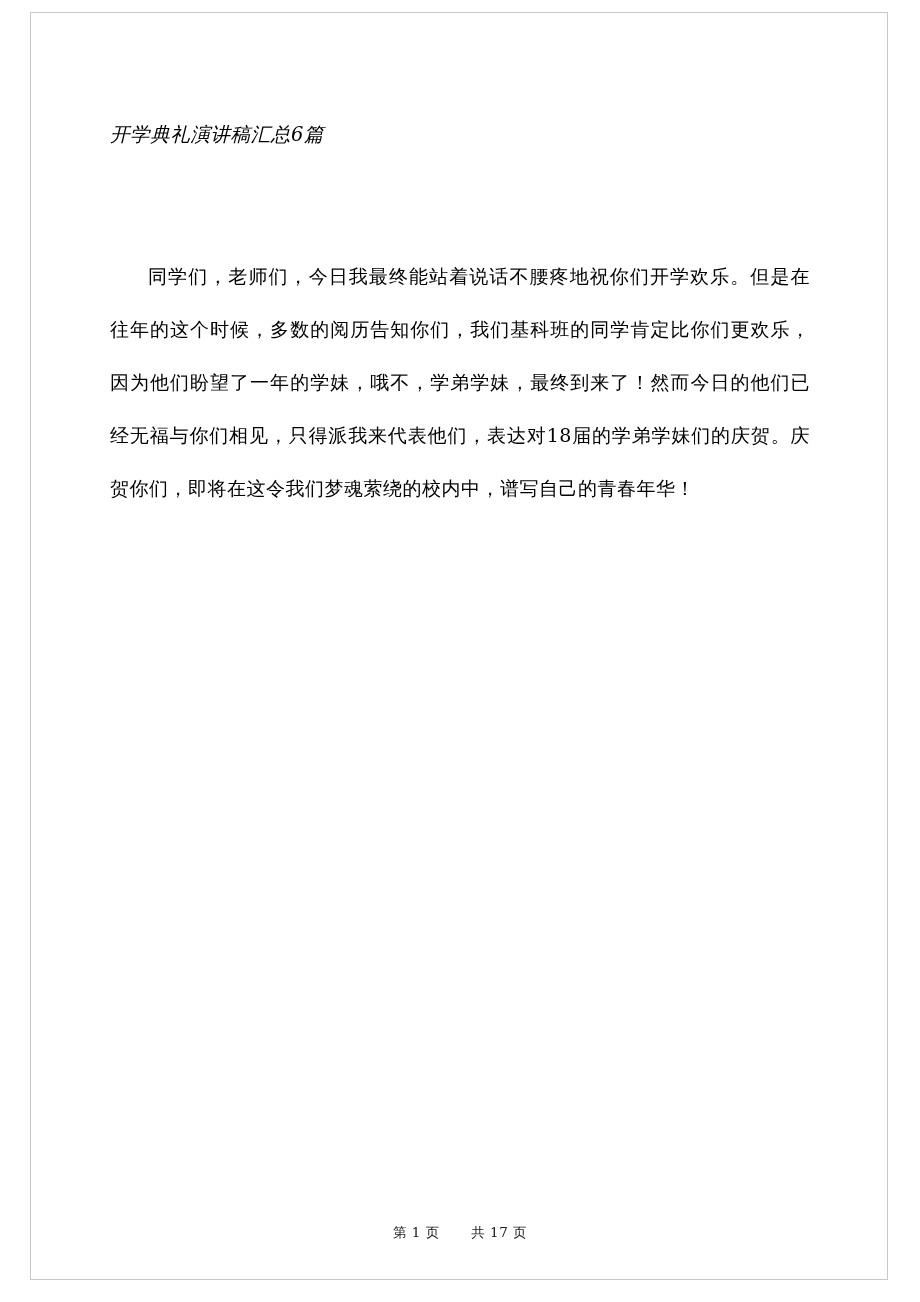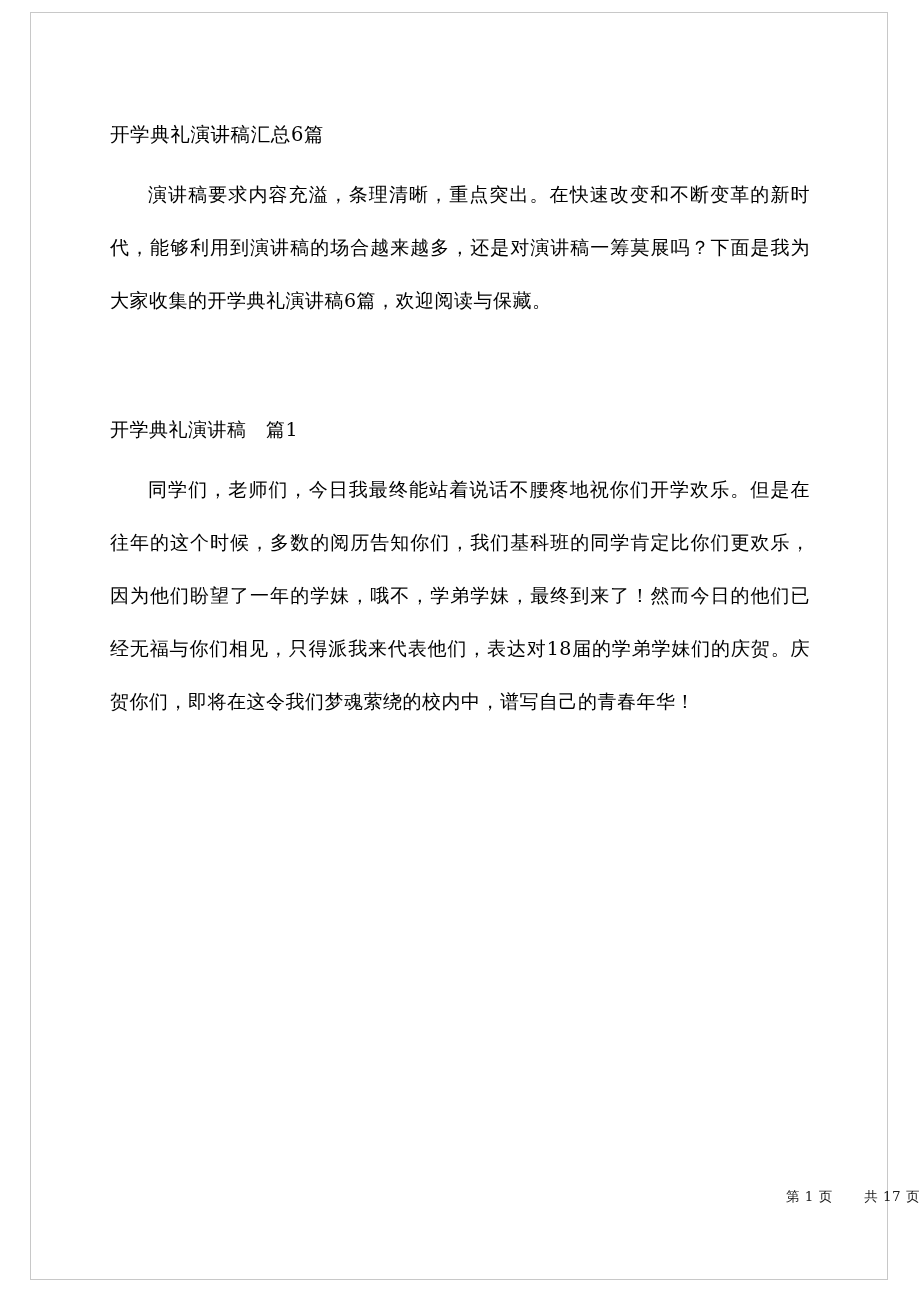--- a/index.html
+++ b/index.html
@@ -38,20 +38,21 @@
     left: 110px;
     top: 120px;
     width: 700px;
   }
   .doc-title {
     font-size: 19.5px;
     line-height: 30px;
     letter-spacing: 0.6px;
     margin: 0 0 18px 0;
     font-weight: normal;
+    font-style: italic;
   }
   p.para {
     font-size: 19px;
     line-height: 53px;
     letter-spacing: 0.5px;
     margin: 0;
     text-align: justify;
     text-justify: inter-ideograph;
     text-indent: 2em;
   }
@@ -61,23 +62,23 @@
   .section-head {
     font-size: 19px;
     line-height: 40px;
     letter-spacing: 0.5px;
     margin: 0 0 14px 0;
     text-indent: 0;
   }
   .footer {
     position: absolute;
     left: 0;
-    top: 1188px;
+    top: 1224px;
     width: 920px;
-    text-align: right;
+    text-align: center;
     font-size: 13.5px;
     letter-spacing: 0.5px;
     color: #1a1a1a;
   }
   .footer .pg {
     display: inline-block;
   }
   .footer .sep {
     display: inline-block;
     width: 22px;
@@ -85,25 +86,23 @@
 </style>
 </head>
 <body>
 
 <div class="page">
   <div class="page-frame"></div>
 
   <div class="content">
     <h1 class="doc-title">开学典礼演讲稿汇总6篇</h1>
 
-    <p class="para">演讲稿要求内容充溢，条理清晰，重点突出。在快速改变和不断变革的新时代，能够利用到演讲稿的场合越来越多，还是对演讲稿一筹莫展吗？下面是我为大家收集的开学典礼演讲稿6篇，欢迎阅读与保藏。</p>
 
     <div class="gap-large"></div>
 
-    <p class="section-head">开学典礼演讲稿　篇1</p>
 
     <p class="para">同学们，老师们，今日我最终能站着说话不腰疼地祝你们开学欢乐。但是在往年的这个时候，多数的阅历告知你们，我们基科班的同学肯定比你们更欢乐，因为他们盼望了一年的学妹，哦不，学弟学妹，最终到来了！然而今日的他们已经无福与你们相见，只得派我来代表他们，表达对18届的学弟学妹们的庆贺。庆贺你们，即将在这令我们梦魂萦绕的校内中，谱写自己的青春年华！</p>
   </div>
 
   <div class="footer">
     <span class="pg">第 1 页</span>
     <span class="sep"></span>
     <span class="pg">共 17 页</span>
   </div>
 </div>

